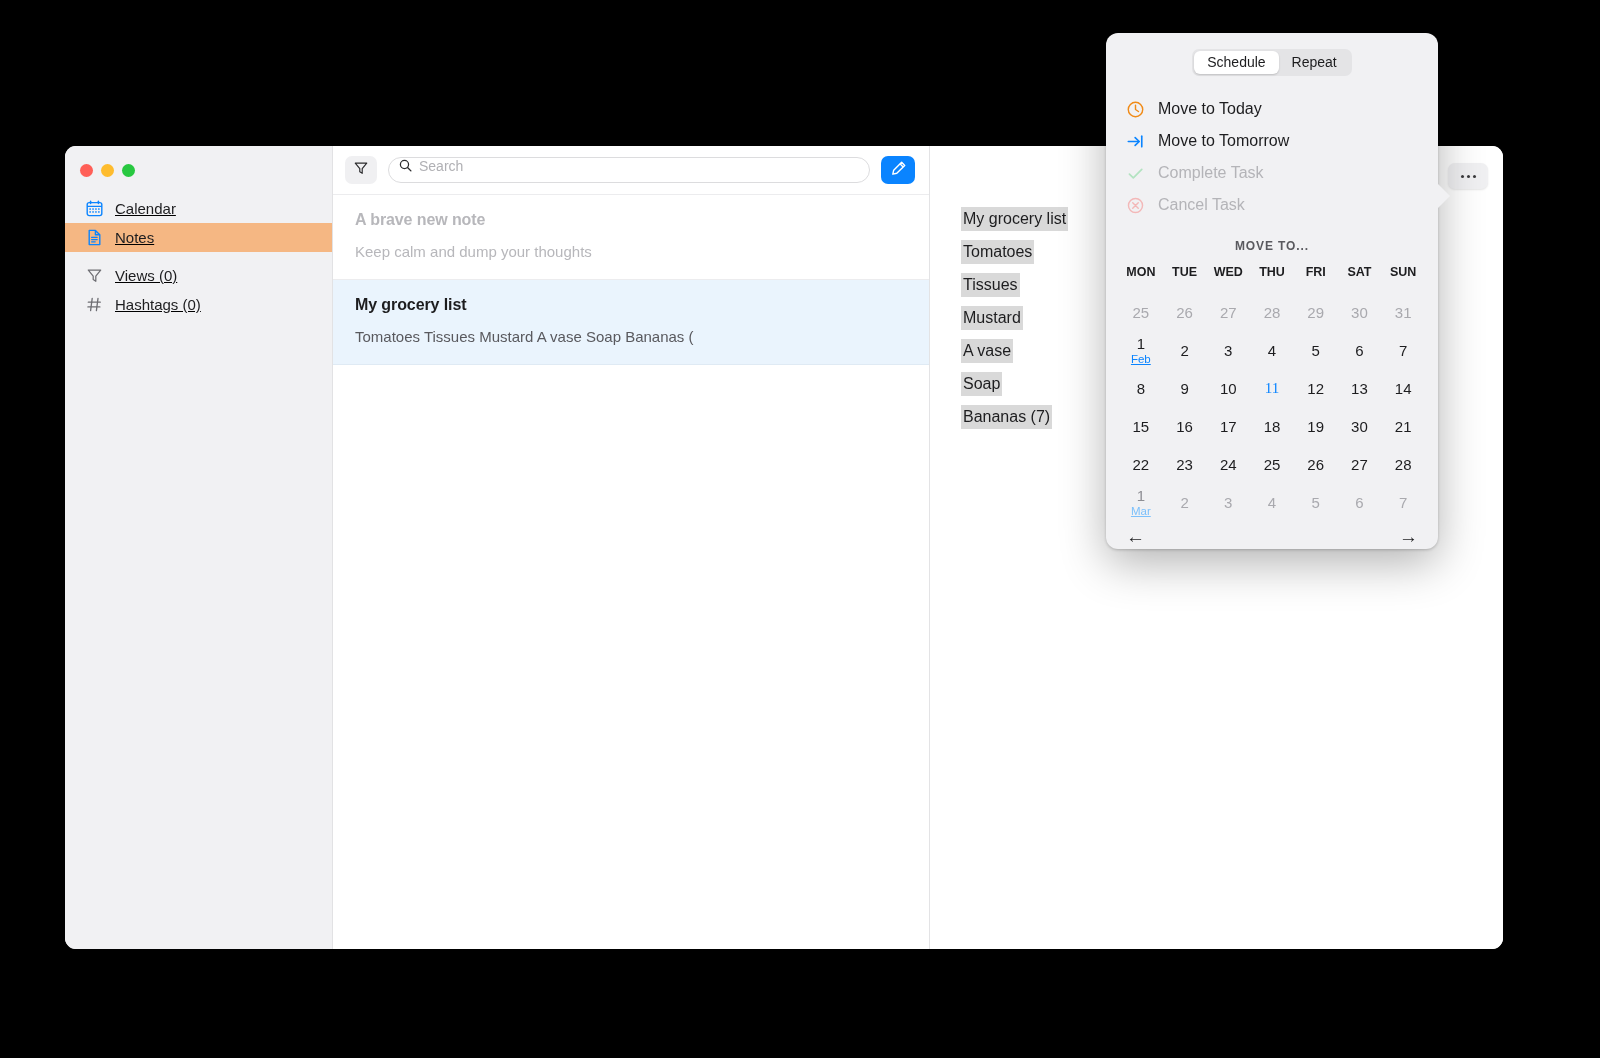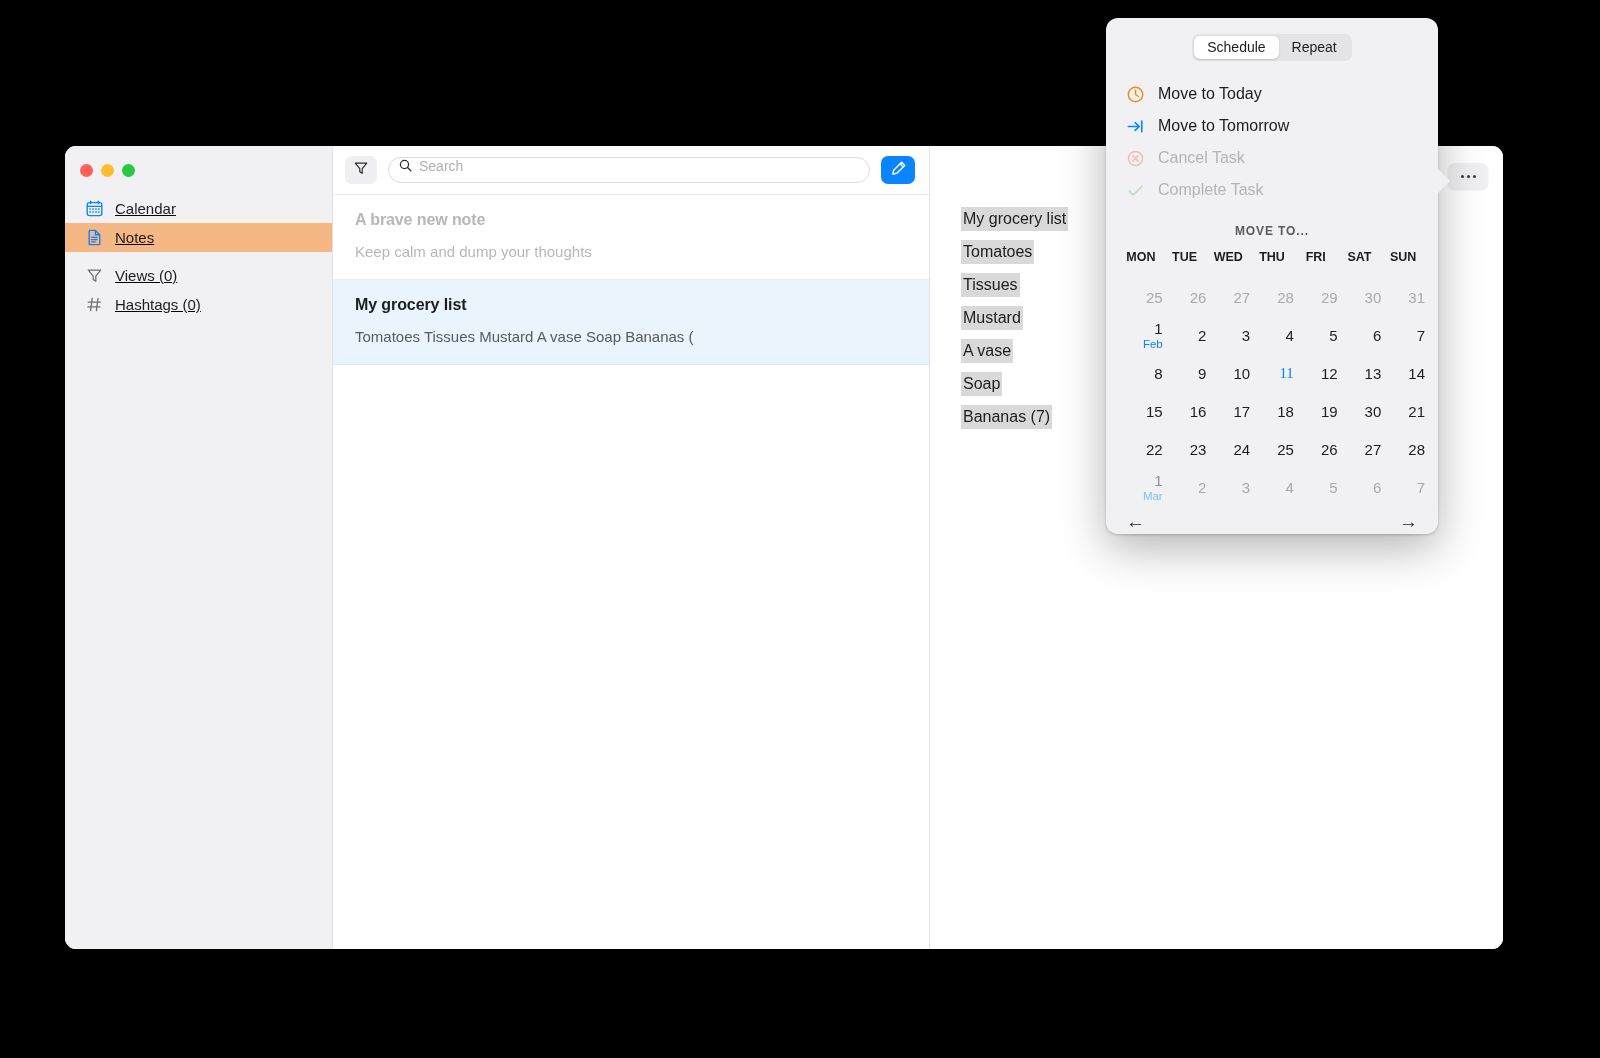--- a/index.html
+++ b/index.html
@@ -128,21 +128,21 @@
     display: flex; align-items: center; justify-content: center;
     gap: 3px;
     box-shadow: 0 1px 2px rgba(0,0,0,0.10);
     cursor: default;
   }
   .dot3 { width: 3px; height: 3px; border-radius: 50%; background: #3a3a3c; }
 
   
   .popover {
     position: absolute;
-    left: 1106px; top: 18px;
+    left: 1106px; top: 33px;
     width: 332px; height: 516px;
     background: #f1f1f3;
     border-radius: 12px;
     box-shadow: 0 14px 46px rgba(0,0,0,0.30), 0 1px 3px rgba(0,0,0,0.20);
     padding: 16px 0 0 0;
   }
   .pop-tail {
     position: absolute; left: 331px; top: 150px;
     width: 0; height: 0;
     border-top: 13px solid transparent;
@@ -191,29 +191,29 @@
 
   .cal { margin-top: 12px; padding: 0 13px; }
   .cal-grid { display: grid; grid-template-columns: repeat(7, 1fr); }
   .dow {
     text-align: center; font-size: 12.5px; font-weight: bold;
     color: #1d1d1f; padding-bottom: 14px;
   }
   .cell {
     height: 38px;
     display: flex; flex-direction: column;
-    align-items: flex-end; justify-content: center;
+    align-items: center; justify-content: center;
     font-size: 15px; color: #1d1d1f;
     cursor: default;
     position: relative;
   }
   .cell .num { line-height: 17px; }
   .cell .mon { font-size: 11.5px; line-height: 13px; margin-top: 1px; }
   .cell.dim { color: #a9a9ae; }
-  .cell.monthstart .mon { color: #0a84ff; }
+  .cell.monthstart .mon { color: #0a84ff; text-decoration: underline; }
   .cell.dim.monthstart .num { color: #8e8e93; }
   .cell.dim.monthstart .mon { color: #7cc0fb; }
   .cell .box {
     position: absolute; left: 50%; top: 50%;
     transform: translate(-50%,-50%);
     width: 39px; height: 38px; border-radius: 8px;
     z-index: -1;
   }
   .cell.selected .box { border: 2px solid #0a84ff; }
   .cell.selected .num { color: #0a84ff; font-family: Liberation Serif, serif; }
@@ -399,34 +399,34 @@
             <path d="M9.6 5.9L13.9 10l-4.3 4.1" fill="none" stroke="#0a84ff" stroke-width="1.7" stroke-linecap="round" stroke-linejoin="round"></path>
             <line x1="16.6" y1="4.4" x2="16.6" y2="15.6" stroke="#0a84ff" stroke-width="1.7" stroke-linecap="round"></line>
           </svg>
         </span>
         <span>Move to Tomorrow</span>
       </div>
 
       <div class="menu-item disabled">
         <span class="menu-ic">
           <svg width="19" height="19" viewBox="0 0 20 20">
+            <path d="M3.6 10.6l4.1 4.1L16.6 5.6" fill="none" stroke="#b3e3c1" stroke-width="1.8" stroke-linecap="round" stroke-linejoin="round"></path>
+          </svg>
+        </span>
+        <span>Complete Task</span>
+      </div>
+
+      <div class="menu-item disabled">
+        <span class="menu-ic">
+          <svg width="19" height="19" viewBox="0 0 20 20">
             <circle cx="10" cy="10" r="7.4" fill="none" stroke="#f3b8b8" stroke-width="1.5"></circle>
             <path d="M7.1 7.1l5.8 5.8M12.9 7.1l-5.8 5.8" stroke="#f3b8b8" stroke-width="1.5" stroke-linecap="round"></path>
           </svg>
         </span>
         <span>Cancel Task</span>
-      </div>
-
-      <div class="menu-item disabled">
-        <span class="menu-ic">
-          <svg width="19" height="19" viewBox="0 0 20 20">
-            <path d="M3.6 10.6l4.1 4.1L16.6 5.6" fill="none" stroke="#b3e3c1" stroke-width="1.8" stroke-linecap="round" stroke-linejoin="round"></path>
-          </svg>
-        </span>
-        <span>Complete Task</span>
       </div>
     </div>
 
     <div class="moveto">MOVE TO...</div>
 
     <div class="cal">
       <div class="cal-grid">
         <div class="dow">MON</div>
         <div class="dow">TUE</div>
         <div class="dow">WED</div>

